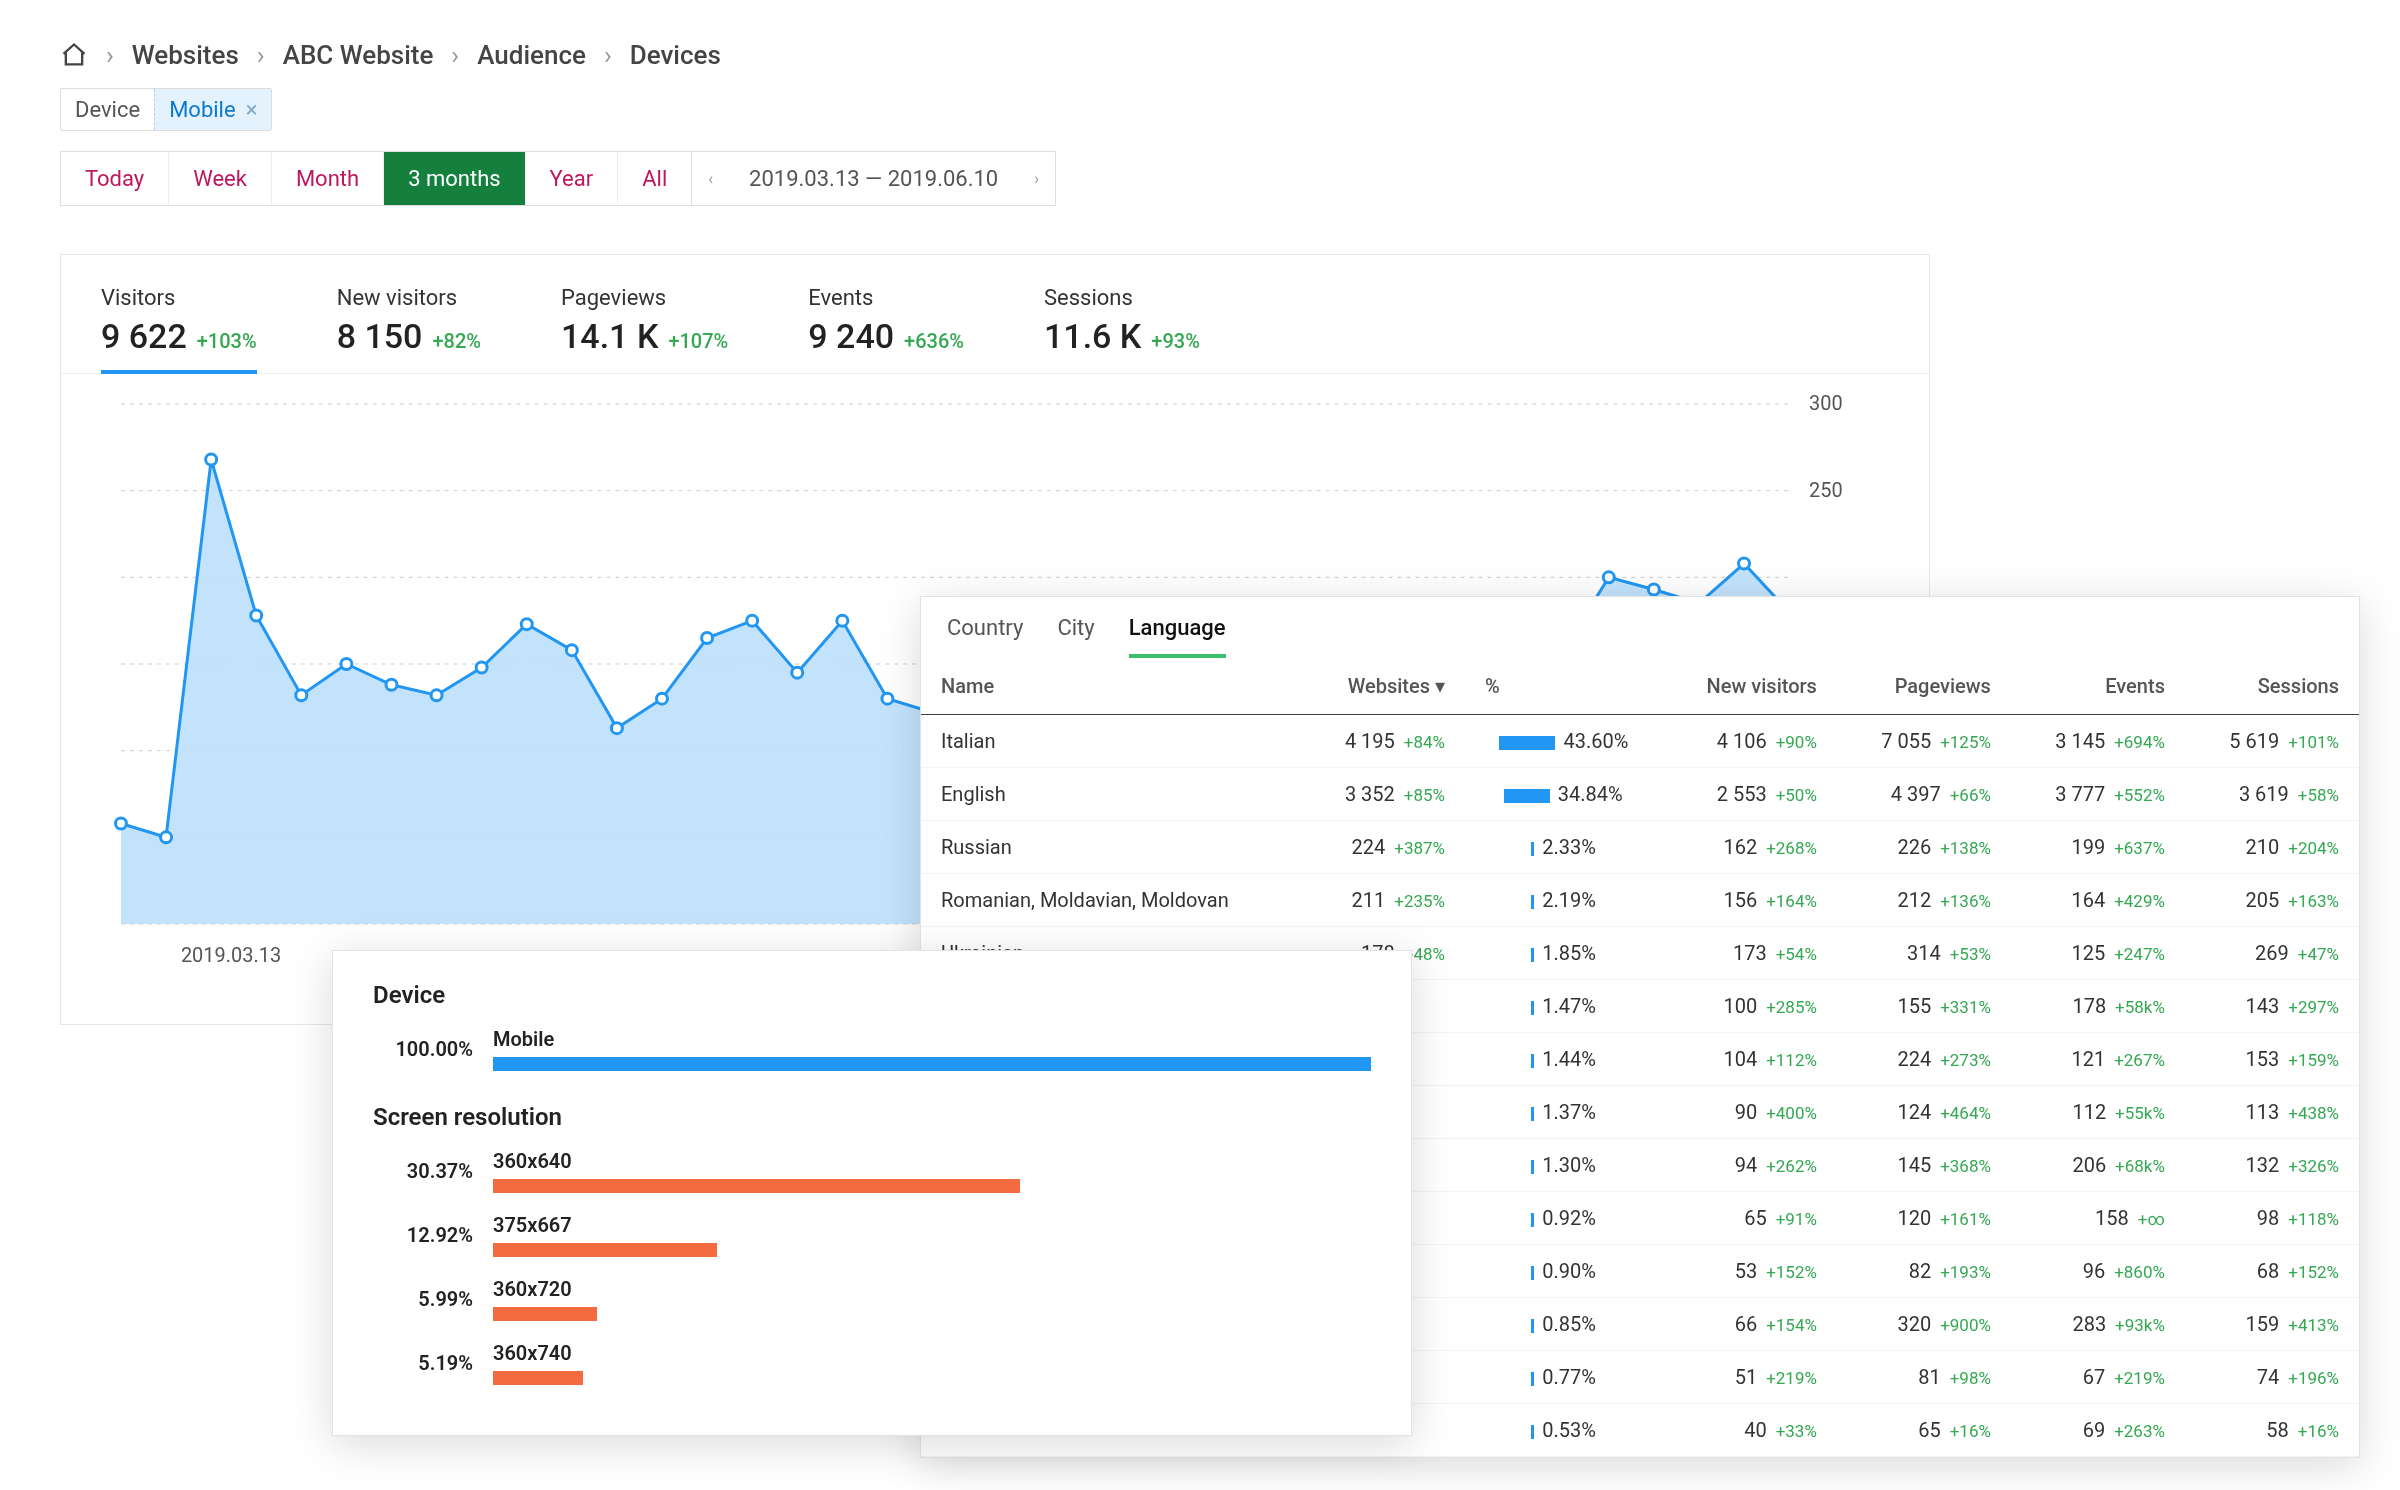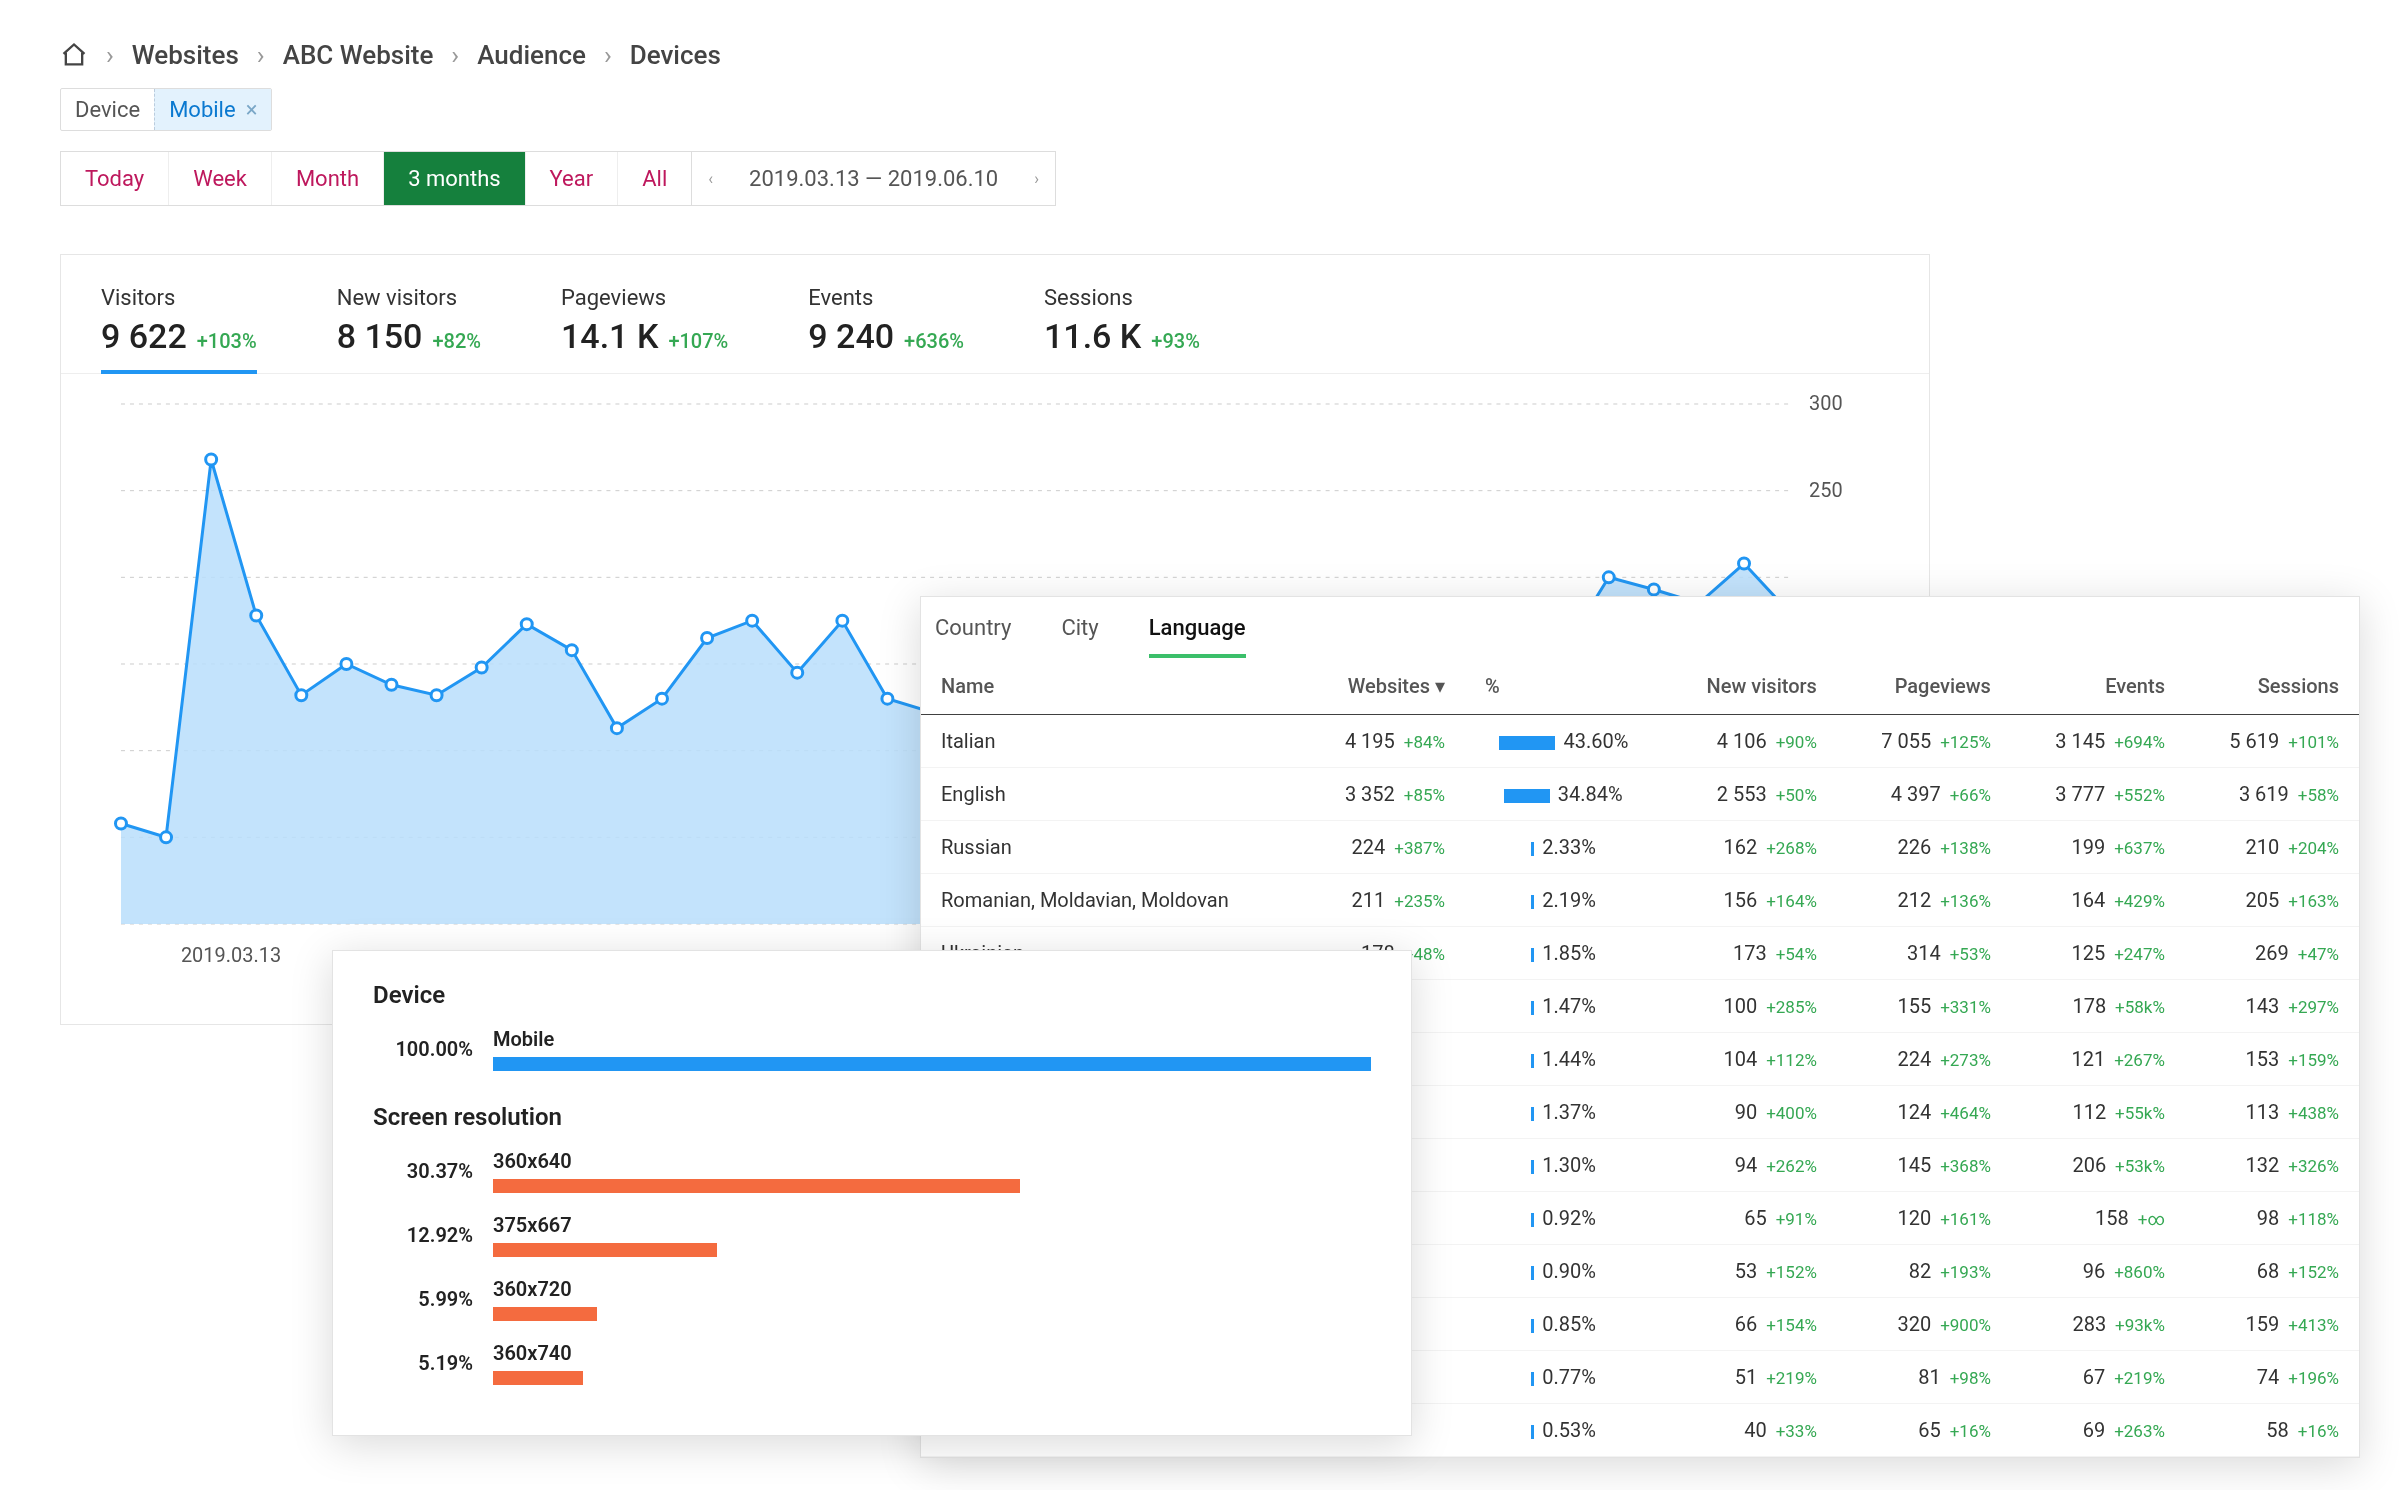--- a/index.html
+++ b/index.html
@@ -34,21 +34,21 @@
   .kpi.active .underline{display:block}
   .kpi .underline{display:none;height:4px;background:#2196f3;margin-top:14px}
   .kpi-sep{height:1px;background:#eee;margin-top:-1px}
   .chart-area{position:relative;padding:20px 40px 50px}
   .chart-svg{width:100%;height:580px;display:block}
   .xaxis-label{font-size:20px;fill:#555}
   .yaxis-label{font-size:20px;fill:#555}
   
   .panel{position:absolute;background:#fff;border:1px solid #e3e3e3;box-shadow:0 8px 40px rgba(0,0,0,.15)}
   .panel.lang{left:920px;top:596px;width:1440px}
-  .lang .tabs{display:flex;gap:50px;padding:18px 14px 0}
+  .lang .tabs{display:flex;gap:34px;padding:18px 26px 0}
   .lang .tab{font-size:22px;color:#555;padding-bottom:14px;cursor:pointer}
   .lang .tab.active{color:#111;border-bottom:4px solid #3bbf6a;font-weight:500}
   .lang table{width:100%;border-collapse:collapse;font-size:20px}
   .lang th{padding:16px 20px;font-weight:500;color:#555;text-align:right;border-bottom:1px solid #404040}
   .lang th:first-child{text-align:left}
   .lang td{padding:14px 20px;border-bottom:1px solid #f3f3f3;text-align:right;white-space:nowrap}
   .lang td:first-child{text-align:left;color:#333}
   .lang td.pct{text-align:center}
   .lang .d{color:#35a853;font-size:17px;margin-left:4px}
   .pbar{display:inline-block;height:14px;background:#2196f3;vertical-align:middle;margin-right:8px}
@@ -283,21 +283,21 @@
           <td>124 <span class="d">+464%</span></td>
           <td>112 <span class="d">+55k%</span></td>
           <td>113 <span class="d">+438%</span></td>
         </tr>
         <tr>
           <td></td>
           <td></td>
           <td class="pct"><span class="pbar thin" style="width:3px"></span>1.30%</td>
           <td>94 <span class="d">+262%</span></td>
           <td>145 <span class="d">+368%</span></td>
-          <td>206 <span class="d">+53k%</span></td>
+          <td>206 <span class="d">+68k%</span></td>
           <td>132 <span class="d">+326%</span></td>
         </tr>
         <tr>
           <td></td>
           <td></td>
           <td class="pct"><span class="pbar thin" style="width:3px"></span>0.92%</td>
           <td>65 <span class="d">+91%</span></td>
           <td>120 <span class="d">+161%</span></td>
           <td>158 <span class="d">+∞</span></td>
           <td>98 <span class="d">+118%</span></td>

